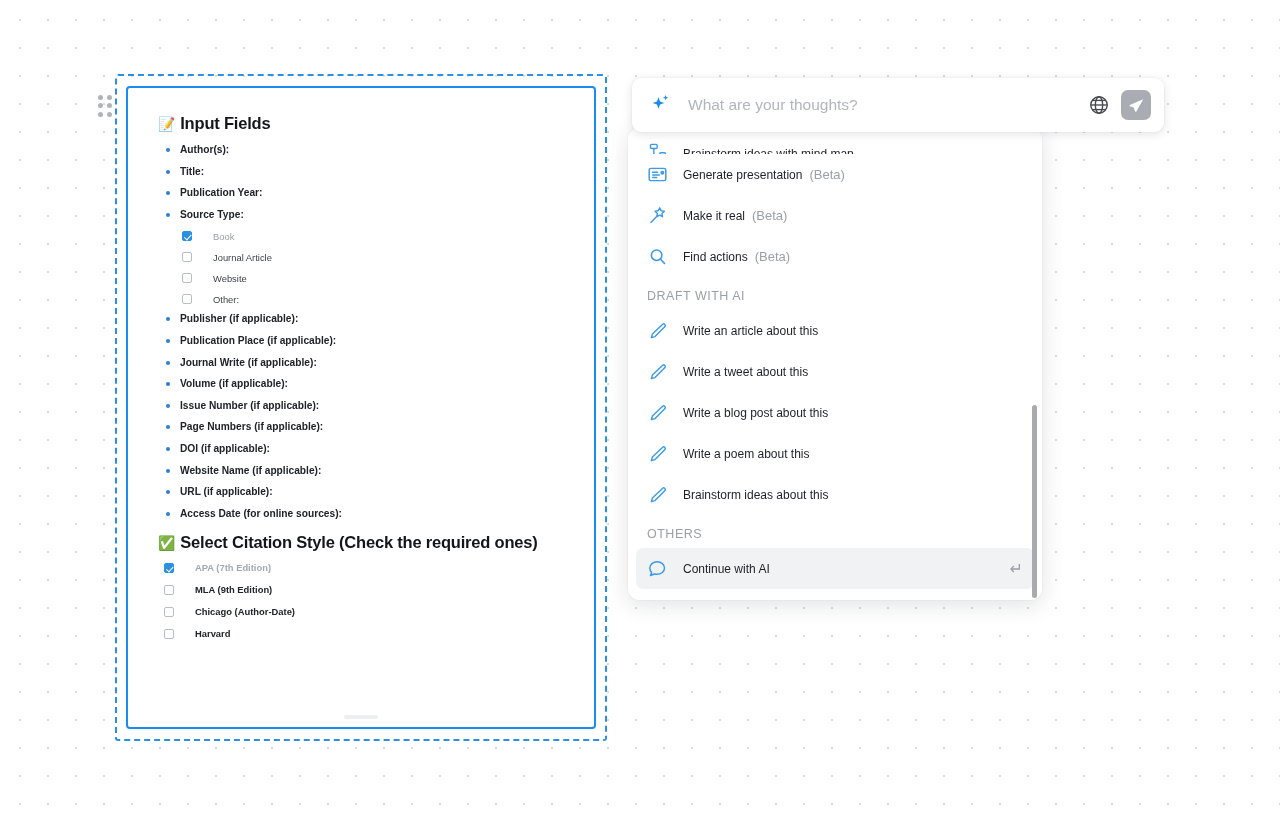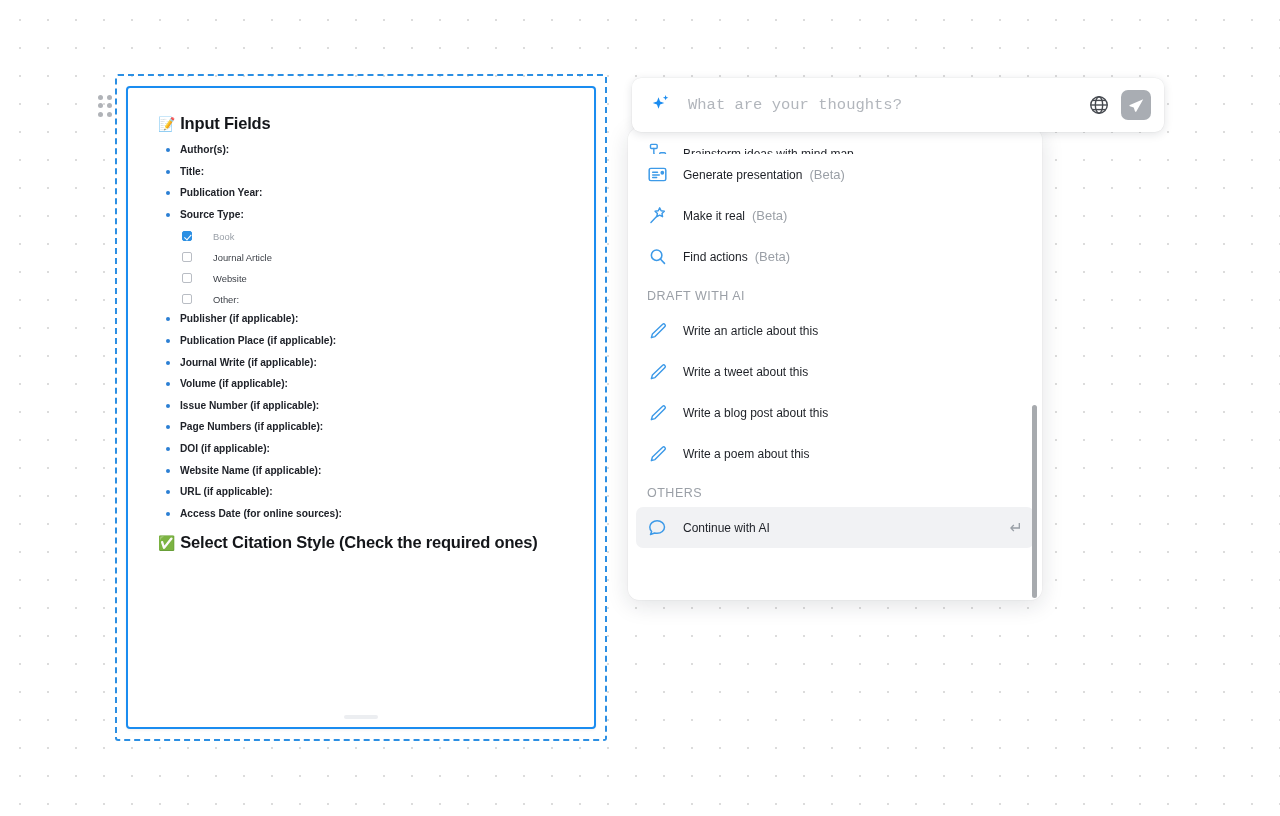--- a/index.html
+++ b/index.html
@@ -186,21 +186,21 @@
     display: flex;
     align-items: center;
     padding: 0 13px 0 16px;
     z-index: 5;
   }
   .ai-bar .sparkle { flex: 0 0 auto; display: flex; }
   .ai-input {
     flex: 1 1 auto;
     border: none;
     outline: none;
-    font-family: Liberation Mono, monospace;
+    font-family: Liberation Sans, sans-serif;
     font-size: 15.5px;
     color: #20232a;
     background: transparent;
     margin-left: 14px;
   }
   .ai-input::placeholder { color: #b2b6bc; }
   .bar-btn {
     flex: 0 0 auto;
     display: flex;
     align-items: center;
@@ -347,20 +347,38 @@
       <li class="field-item">Website Name (if applicable):</li>
       <li class="field-item">URL (if applicable):</li>
       <li class="field-item">Access Date (for online sources):</li>
     </ul>
 
     <div class="doc-heading second">
       <span class="emoji">✅</span>
       <span>Select Citation Style (Check the required ones)</span>
     </div>
 
+    <ul class="style-list">
+      <li class="check-row done">
+        <span class="cbox checked"></span>
+        <span class="lbl">APA (7th Edition)</span>
+      </li>
+      <li class="check-row">
+        <span class="cbox"></span>
+        <span class="lbl">MLA (9th Edition)</span>
+      </li>
+      <li class="check-row">
+        <span class="cbox"></span>
+        <span class="lbl">Chicago (Author-Date)</span>
+      </li>
+      <li class="check-row">
+        <span class="cbox"></span>
+        <span class="lbl">Harvard</span>
+      </li>
+    </ul>
 
   </div>
   <div class="resize-grip"></div>
 </div>
 
 <div class="menu">
 
   <div class="menu-item clipped">
     <span class="mi-icon">
       <svg width="20" height="20" viewBox="0 0 24 24" fill="none" stroke="#3d9ae8" stroke-width="1.7" stroke-linecap="round" stroke-linejoin="round">
@@ -439,20 +457,28 @@
 
   <div class="menu-item">
     <span class="mi-icon">
       <svg width="20" height="20" viewBox="0 0 24 24" fill="none" stroke="#3d9ae8" stroke-width="1.7" stroke-linecap="round" stroke-linejoin="round">
         <path d="M17.6 3.9a2 2 0 0 1 2.8 2.8L8.4 18.7 4 20l1.3-4.4z"></path>
       </svg>
     </span>
     <span class="mi-label">Write a poem about this</span>
   </div>
 
+  <div class="menu-item">
+    <span class="mi-icon">
+      <svg width="20" height="20" viewBox="0 0 24 24" fill="none" stroke="#3d9ae8" stroke-width="1.7" stroke-linecap="round" stroke-linejoin="round">
+        <path d="M17.6 3.9a2 2 0 0 1 2.8 2.8L8.4 18.7 4 20l1.3-4.4z"></path>
+      </svg>
+    </span>
+    <span class="mi-label">Brainstorm ideas about this</span>
+  </div>
 
   <div class="menu-section">OTHERS</div>
 
   <div class="menu-item highlight">
     <span class="mi-icon">
       <svg width="21" height="21" viewBox="0 0 24 24" fill="none" stroke="#3d9ae8" stroke-width="1.7" stroke-linecap="round" stroke-linejoin="round">
         <path d="M20 11.5c0 4-3.8 7.2-8.4 7.2-1 0-2-.15-2.9-.43L4 20l1.3-3.4A6.9 6.9 0 0 1 3.2 11.5c0-4 3.8-7.2 8.4-7.2s8.4 3.2 8.4 7.2z"></path>
       </svg>
     </span>
     <span class="mi-label">Continue with AI</span>

